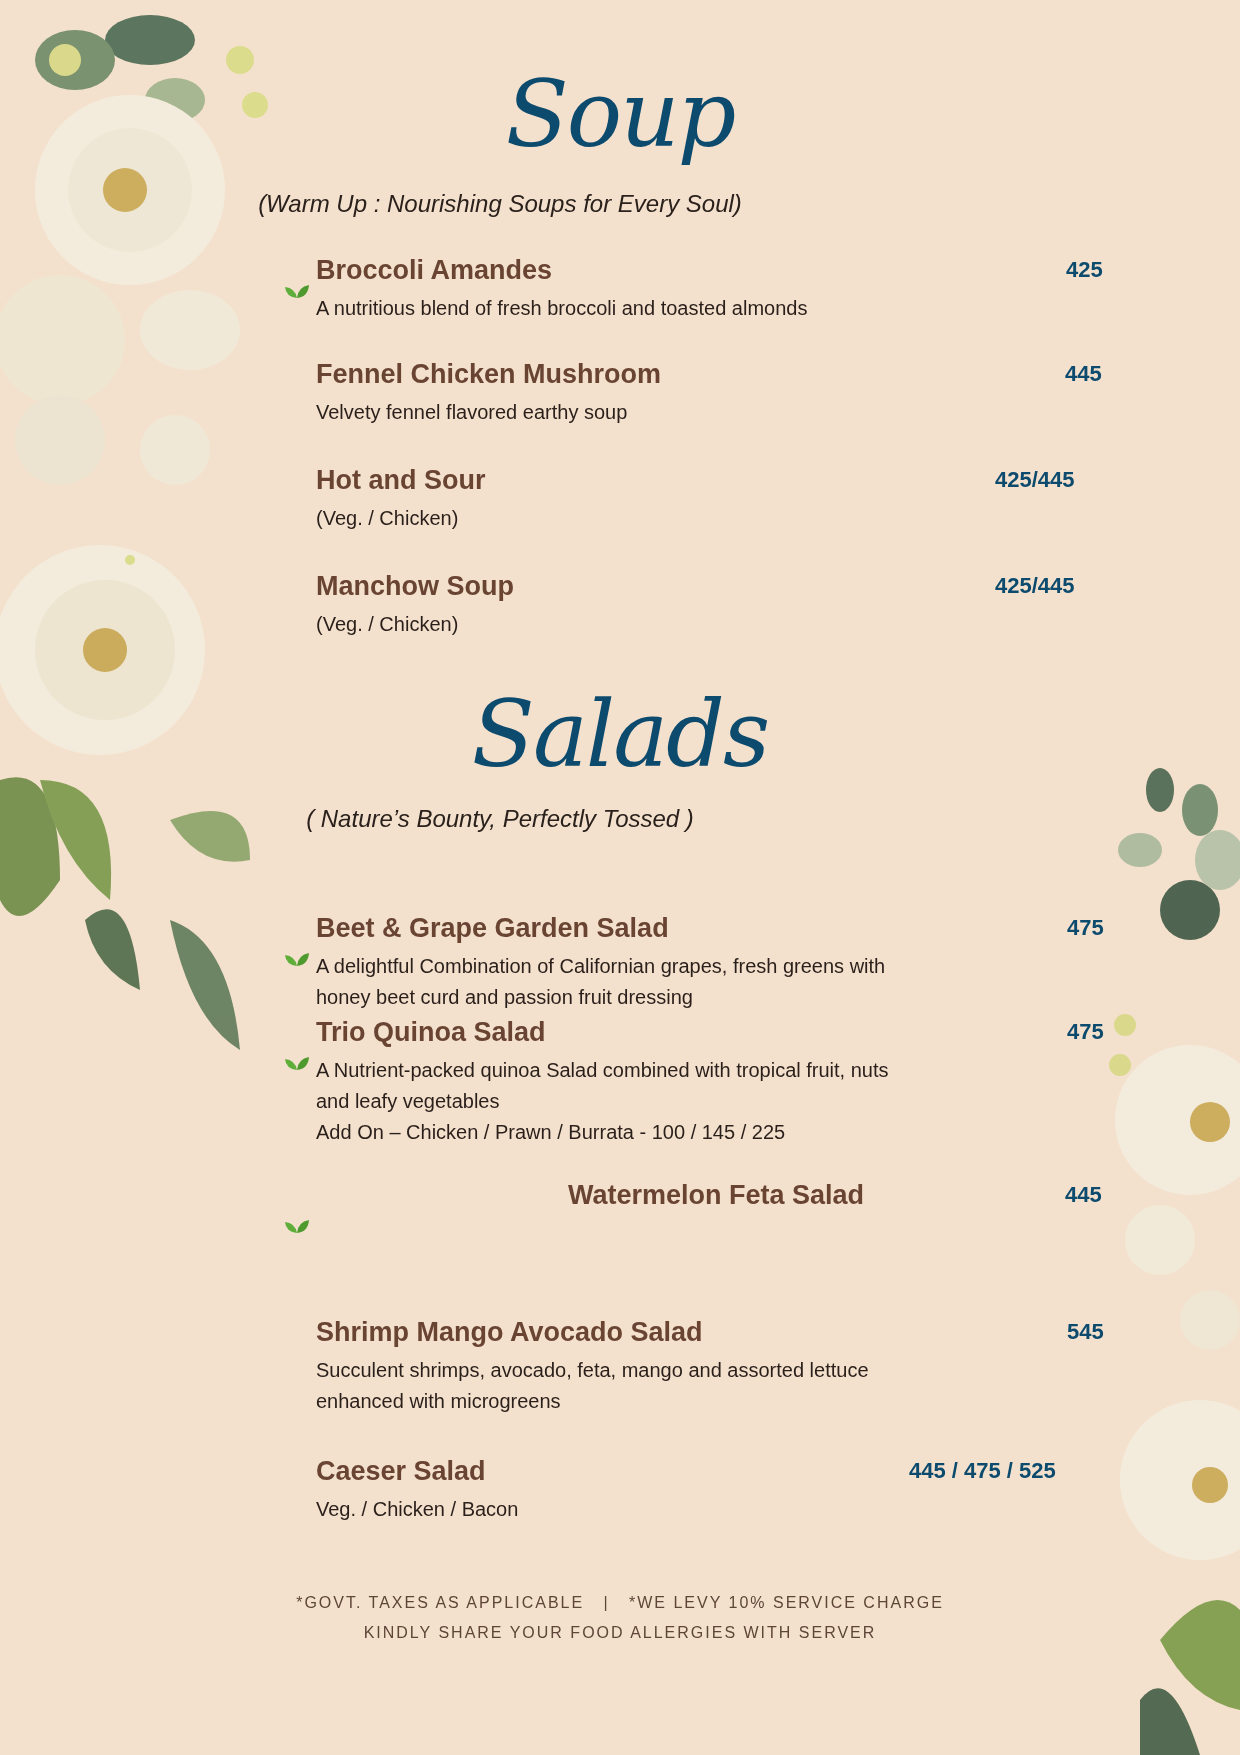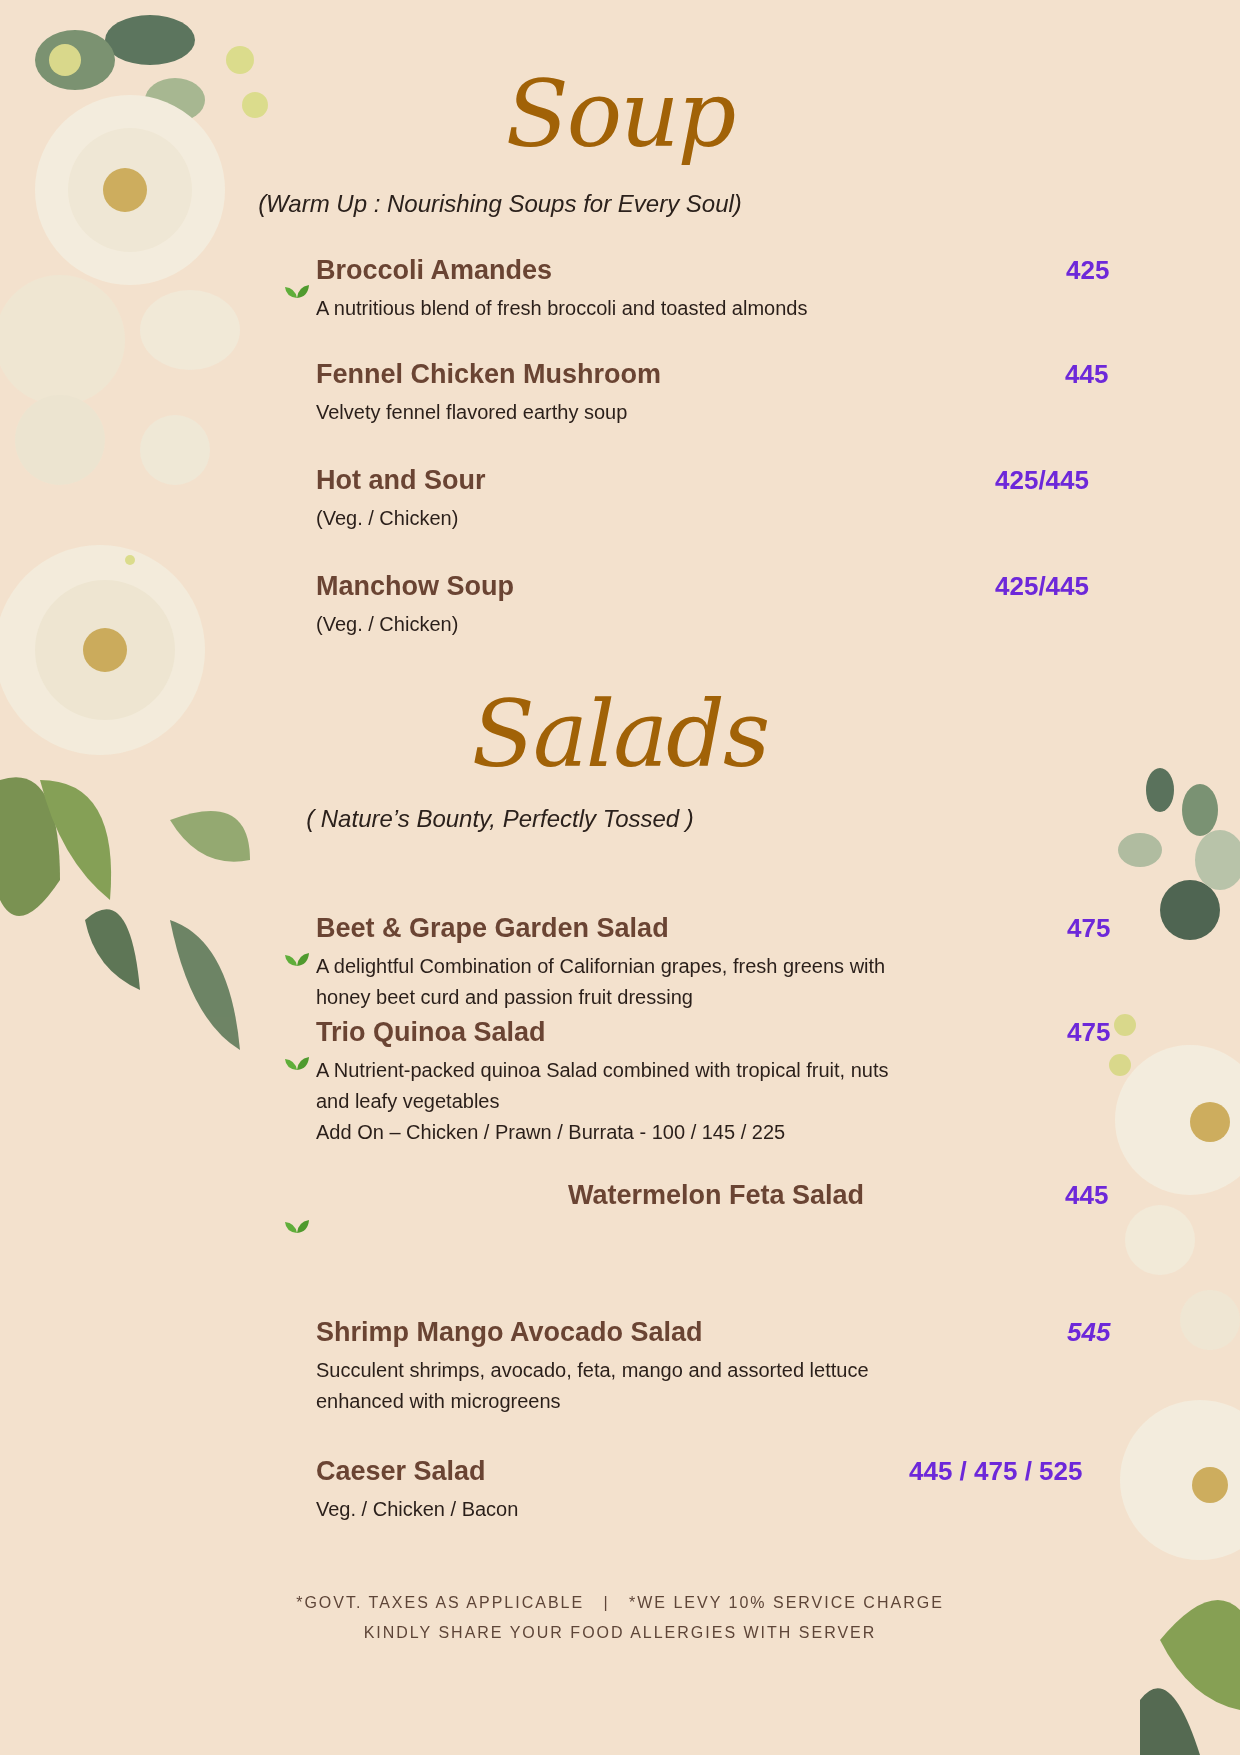--- a/index.html
+++ b/index.html
@@ -5,30 +5,30 @@
   html, body { margin:0; padding:0; }
   body {
     width:1240px; height:1755px; position:relative; overflow:hidden;
     background:#f3e1cd;
     font-family:"Liberation Sans", sans-serif;
   }
   .deco { position:absolute; }
   .title-script {
     position:absolute; left:0; width:1240px; text-align:center;
     font-family:"DejaVu Serif", serif; font-style:italic; font-weight:normal;
-    color:#a16207; letter-spacing:-2px;
+    color:#0c4a6e; letter-spacing:-2px;
   }
   .subtitle {
     position:absolute; left:0; width:1000px; text-align:center;
     font-style:italic; font-size:24px; color:#2b211c;
   }
   .item { position:absolute; left:316px; width:800px; }
   .item-name { font-size:27px; font-weight:bold; color:#6a4433; line-height:34px; }
   .item-price {
-    position:absolute; top:0; font-size:26px; font-weight:bold; color:#6d28d9;
+    position:absolute; top:0; font-size:22px; font-weight:bold; color:#0c4a6e;
     line-height:34px; white-space:nowrap;
   }
   .item-desc { font-size:20px; color:#2a1f1a; line-height:31px; margin-top:6px; }
   .veg {
     position:absolute; width:26px; height:16px;
   }
   .footer {
     position:absolute; left:0; width:1400px; text-align:center;
     font-size:16px; letter-spacing:2px; color:#5e4538;
   }
@@ -148,21 +148,21 @@
   <svg class="veg" style="left:-32px;top:40px" viewBox="0 0 26 16">
       <path d="M13 15 Q2 14 1 4 Q11 5 13 15 Z" fill="#5fae3a"></path>
       <path d="M13 15 Q24 14 25 2 Q14 4 13 15 Z" fill="#4f9a2e"></path>
     </svg>
   <div class="item-name">Watermelon Feta Salad</div>
   <div class="item-price" style="left:749px;">445</div>
 </div>
 
 <div class="item" style="top:1315px;">
   <div class="item-name">Shrimp Mango Avocado Salad</div>
-  <div class="item-price" style="left:751px;font-style:italic;">545</div>
+  <div class="item-price" style="left:751px;">545</div>
   <div class="item-desc">
     <div>Succulent shrimps, avocado, feta, mango and assorted lettuce</div>
     <div>enhanced with microgreens</div>
   </div>
 </div>
 
 <div class="item" style="top:1454px;">
   <div class="item-name">Caeser Salad</div>
   <div class="item-price" style="left:593px;">445 / 475 / 525</div>
   <div class="item-desc">Veg. / Chicken / Bacon</div>

